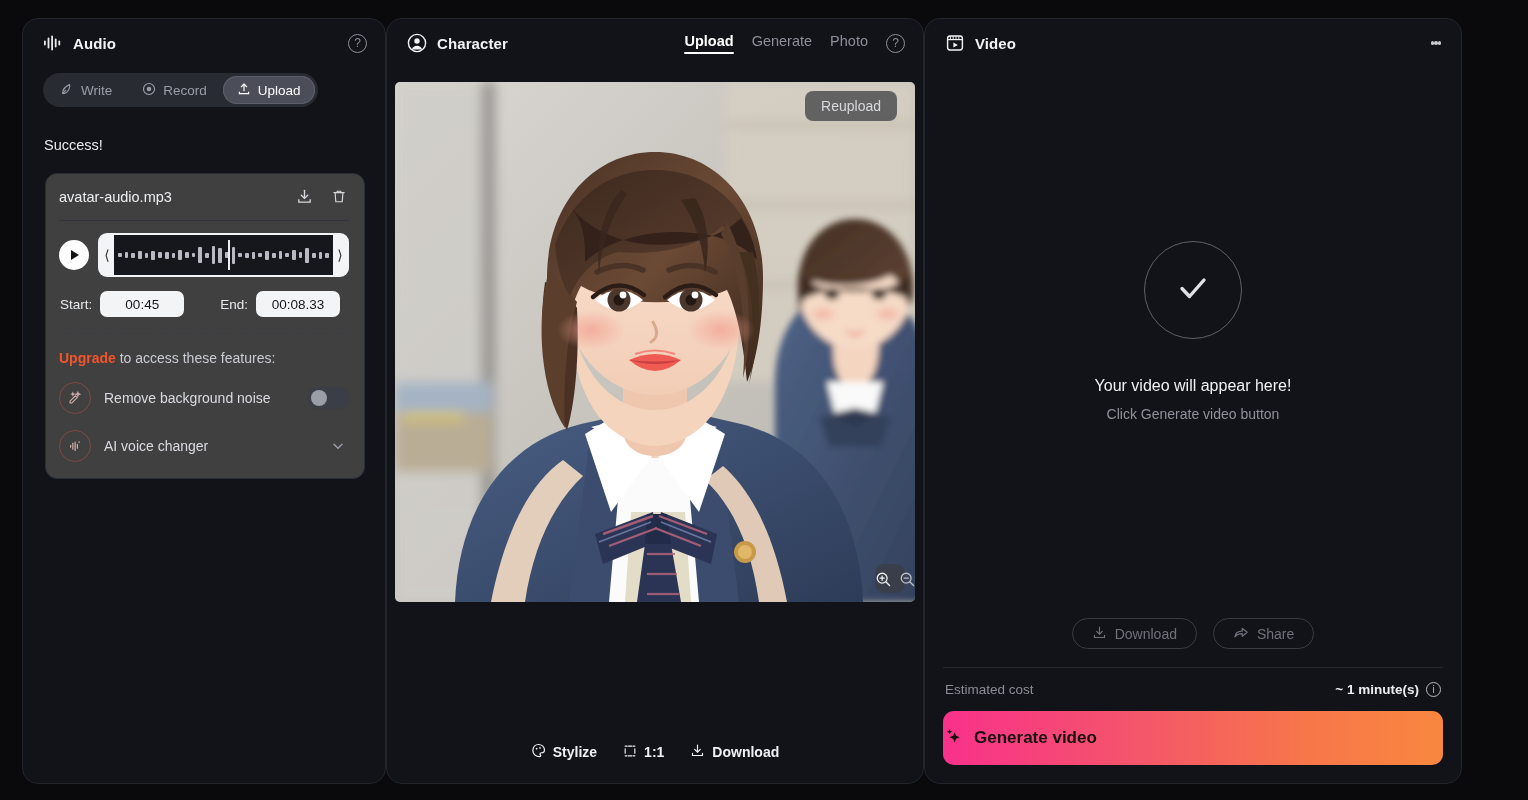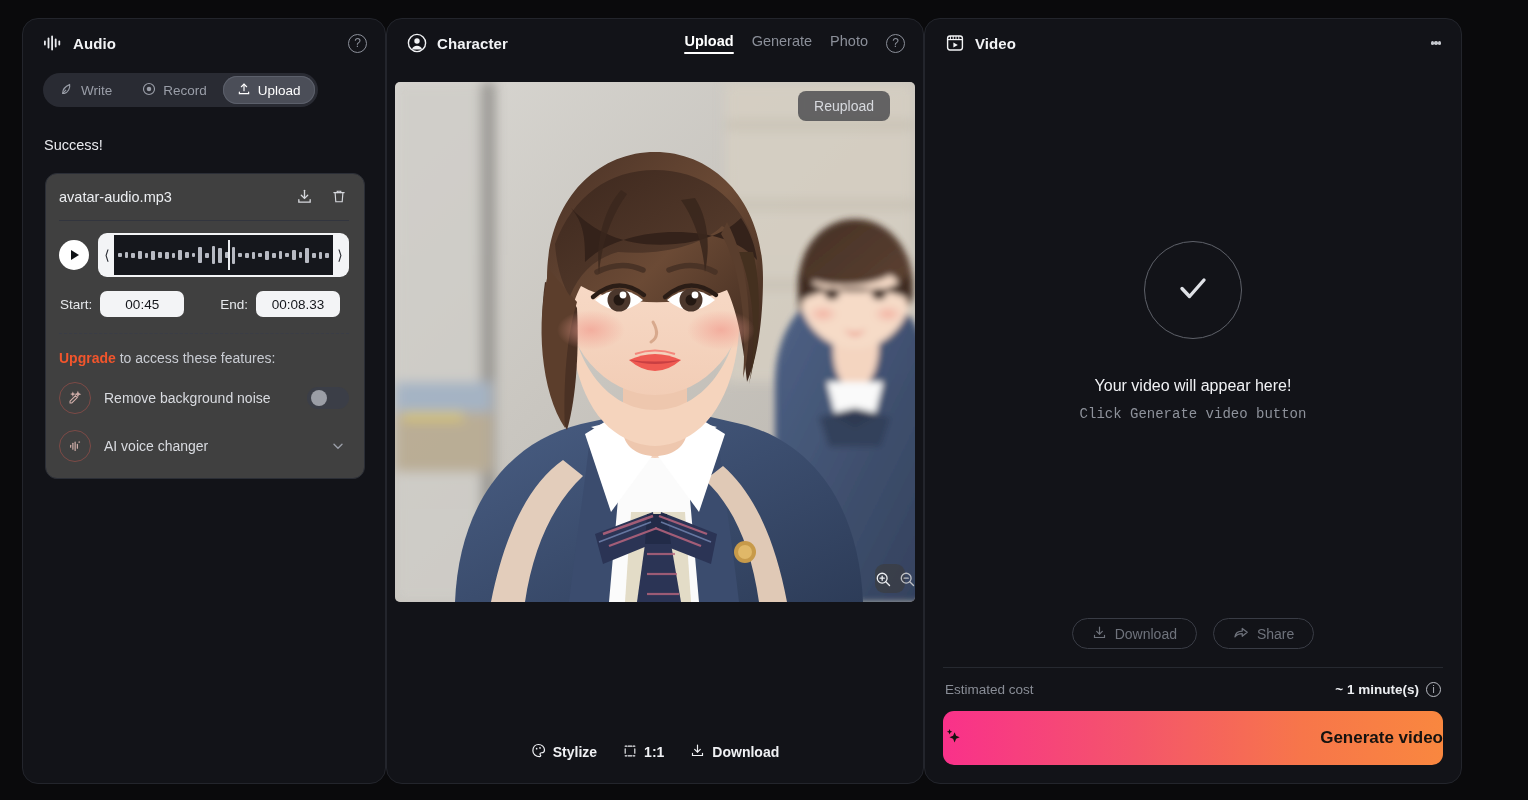--- a/index.html
+++ b/index.html
@@ -203,21 +203,21 @@
 
   .img-stage {
     margin: 15px auto 0;
     width: 520px; height: 520px;
     position: relative;
     border-radius: 5px;
     overflow: hidden;
     flex: 0 0 520px;
   }
   .reupload {
-    position: absolute; top: 9px; right: 25px;
+    position: absolute; top: 9px; right: 18px;
     background: rgba(55,57,62,.72);
     color: #d7d9de; font-size: 14px;
     padding: 7px 16px; border-radius: 8px;
     cursor: pointer; backdrop-filter: blur(3px);
     border: none; font-family: inherit;
   }
   .zoom-stack {
     position: absolute; right: 10px; bottom: 9px;
     width: 30px; display: flex; flex-direction: row;
     align-items: center; gap: 7px;
@@ -250,21 +250,21 @@
     align-items: center; justify-content: center;
     padding-bottom: 22px;
   }
   .check-circle {
     width: 98px; height: 98px; border-radius: 50%;
     border: 1.3px solid #5e6169;
     display: flex; align-items: center; justify-content: center;
     margin-bottom: 38px;
   }
   .vid-head-txt { font-size: 16px; color: #f1f2f5; margin-bottom: 11px; }
-  .vid-sub-txt { font-size: 14px; color: #8e929b; font-family: Liberation Mono, monospace; }
+  .vid-sub-txt { font-size: 14px; color: #8e929b; }
 
   .dl-row {
     display: flex; gap: 16px; justify-content: center;
     padding-bottom: 18px;
   }
   .pill {
     display: flex; align-items: center; gap: 8px;
     height: 31px; padding: 0 19px;
     border-radius: 16px; border: 1px solid #393c45;
     color: #6f737c; font-size: 14px; cursor: pointer;
@@ -283,21 +283,21 @@
   .info-circle {
     width: 15px; height: 15px; border-radius: 50%;
     border: 1.3px solid #b9bcc3; color: #b9bcc3;
     font-size: 10px; display: flex; align-items: center;
     justify-content: center; font-weight: normal; cursor: pointer;
   }
   .gen-btn {
     margin: 14px 18px 18px;
     height: 54px; border-radius: 11px;
     background: linear-gradient(90deg,#f9318a 0%,#f4556b 38%,#f7764a 72%,#f9873f 100%);
-    display: flex; align-items: center; justify-content: space-between;
+    display: flex; align-items: center; justify-content: flex-start;
     gap: 11px; cursor: pointer; border: none;
     font-family: inherit;
   }
   .gen-btn span { font-size: 17px; font-weight: bold; color: #15120f; }
 </style>
 </head>
 <body>
 
 <div class="app">
 

